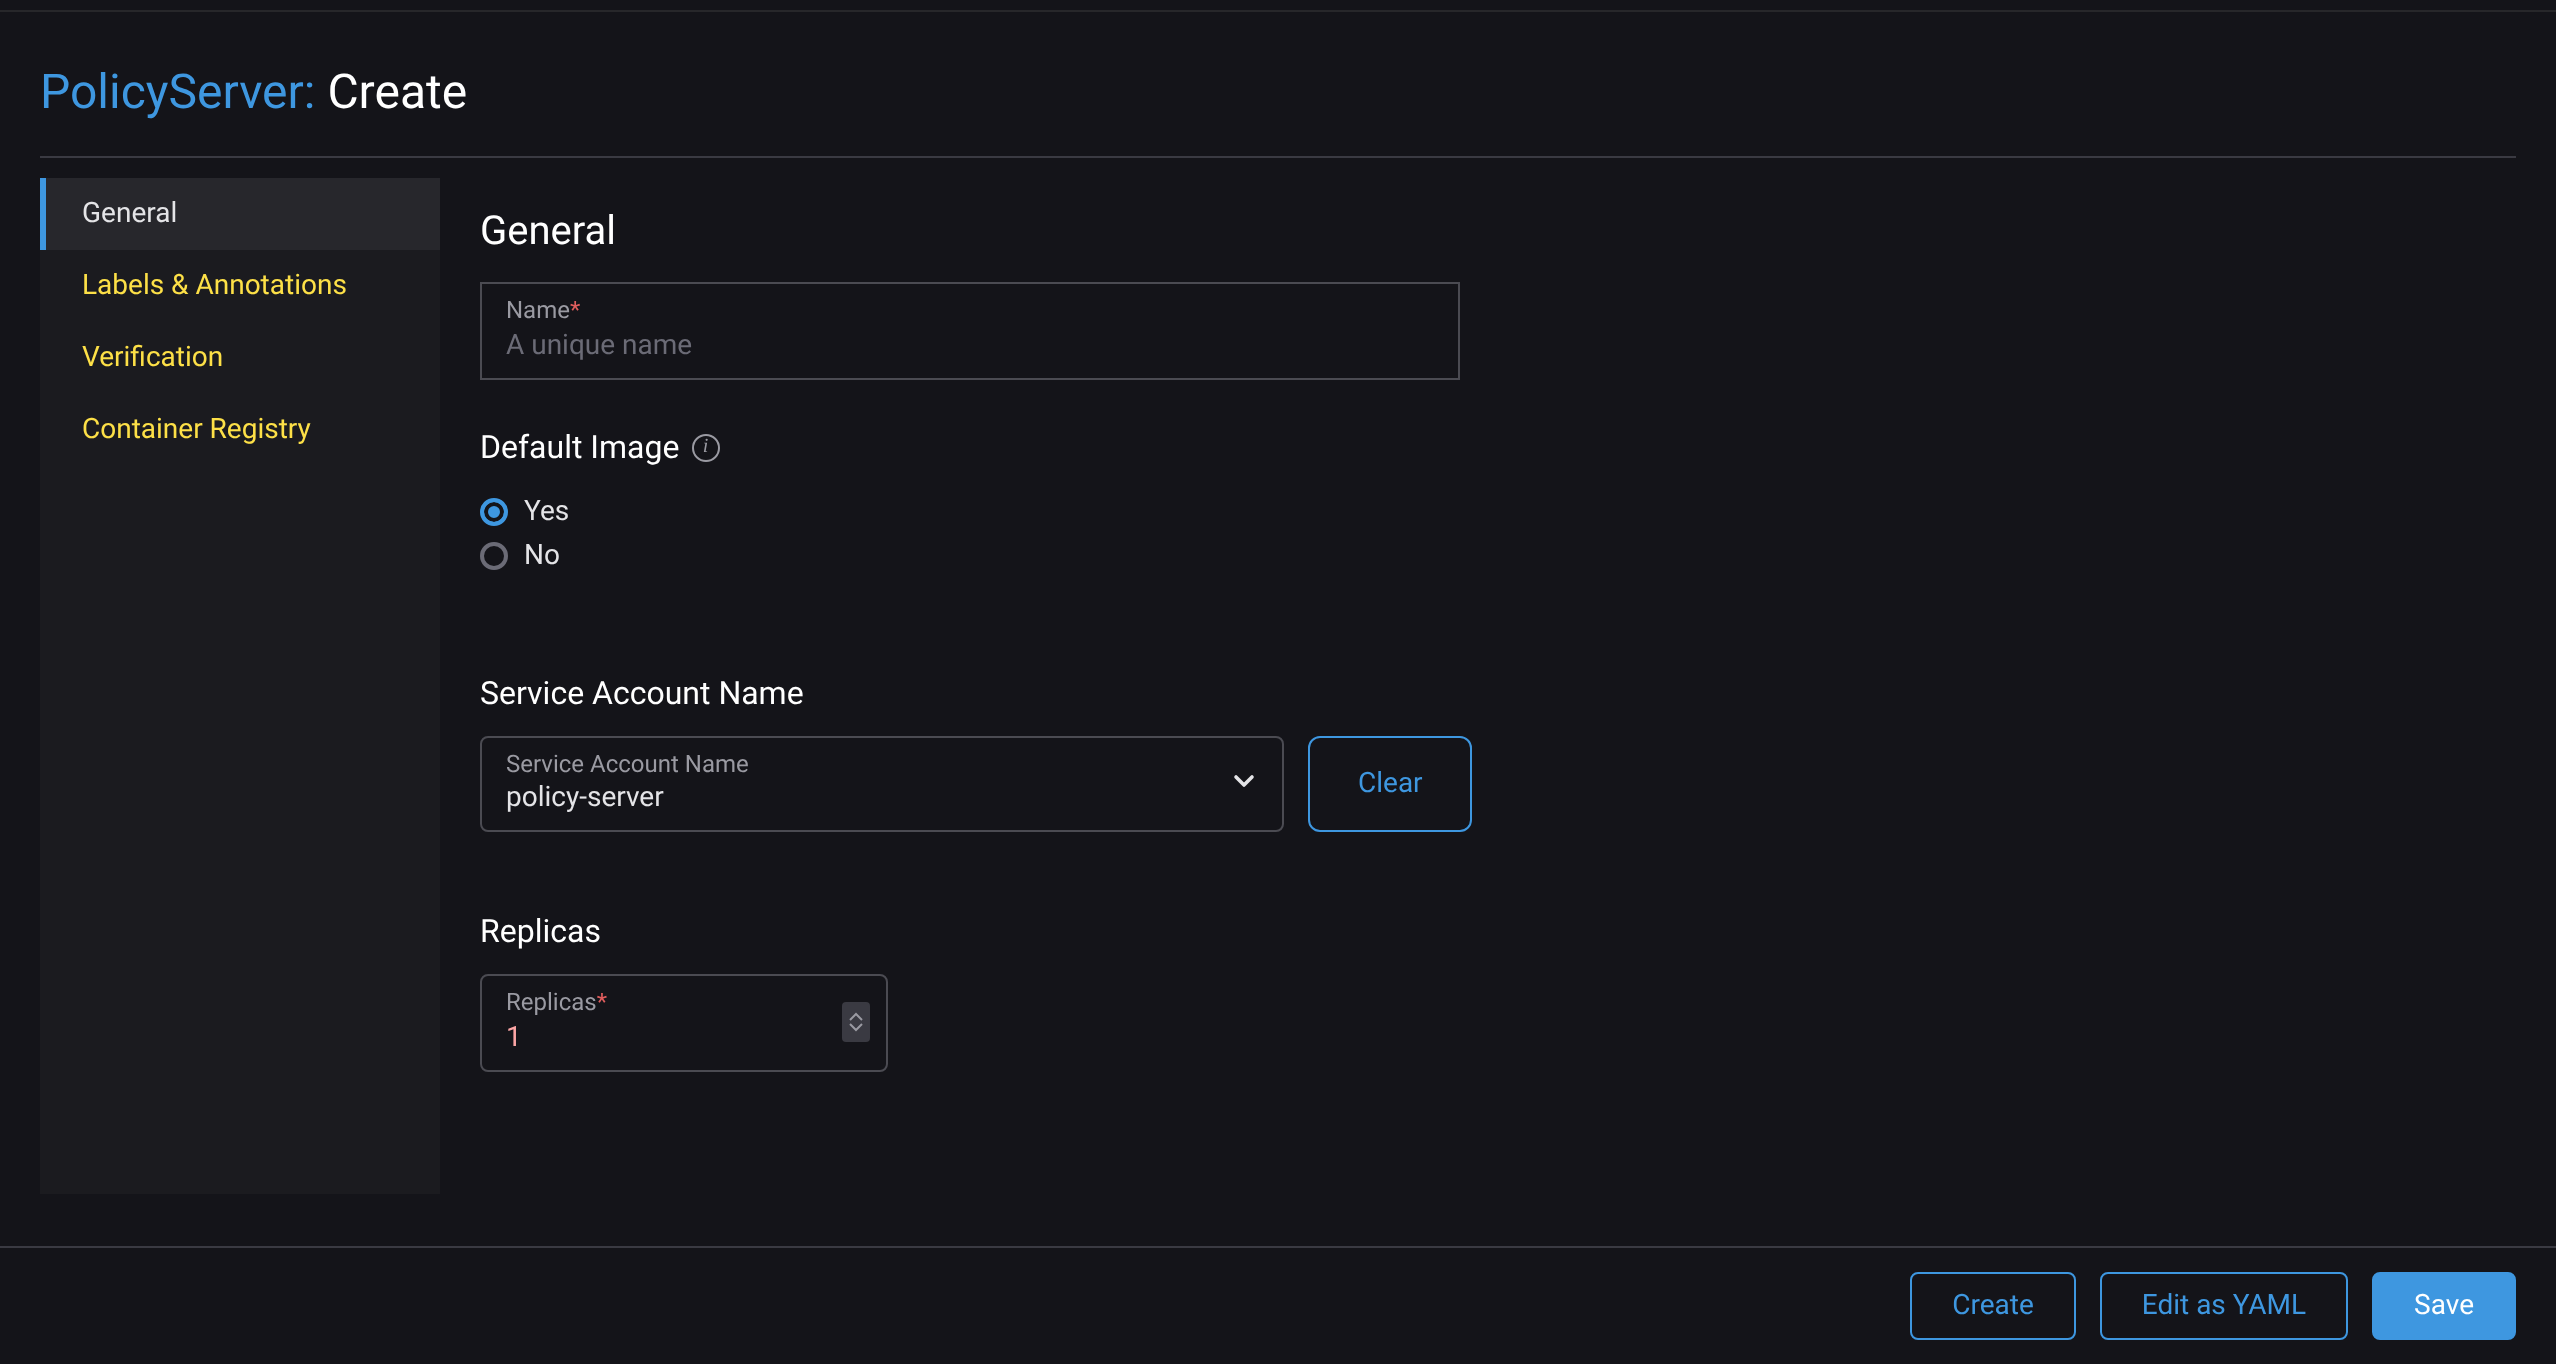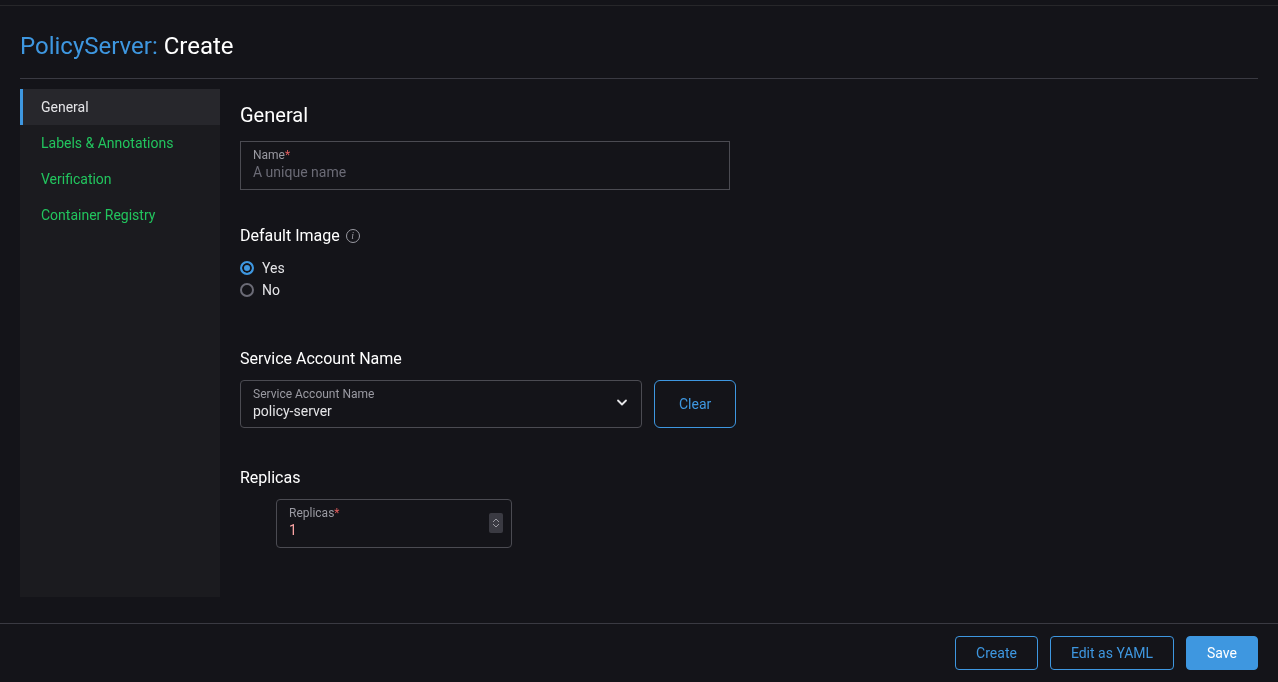--- a/index.html
+++ b/index.html
@@ -42,21 +42,21 @@
     }
     .sidebar {
       width: 200px;
       background: #1b1b1f;
       min-height: 508px;
       padding-top: 0;
     }
     .sidebar-item {
       padding: 10px 18px;
       font-size: 14px;
-      color: #22c55e;
+      color: #fde047;
       cursor: pointer;
       border-left: 3px solid transparent;
     }
     .sidebar-item.active {
       background: #27272c;
       color: #e4e4e7;
       border-left: 3px solid #3e97e0;
     }
     .main {
       flex: 1;
@@ -65,21 +65,21 @@
     .section-title {
       font-size: 20px;
       font-weight: 400;
       color: #ffffff;
       margin-bottom: 14px;
     }
     .subsection-title {
       font-size: 16px;
       font-weight: 400;
       color: #ffffff;
-      margin-top: 36px;
+      margin-top: 24px;
       margin-bottom: 12px;
       display: flex;
       align-items: center;
       gap: 6px;
     }
     .field-box {
       border: 1px solid #4b4b52;
       border-radius: 0;
       padding: 6px 12px 8px 12px;
       width: 490px;
@@ -174,25 +174,24 @@
       color: #3e97e0;
       font-size: 14px;
       padding: 0 24px;
       cursor: pointer;
       font-family: inherit;
     }
     .replicas-box {
       border: 1px solid #4b4b52;
       border-radius: 4px;
       padding: 6px 8px 8px 12px;
-      width: 236px;
+      width: 204px;
       display: flex;
       align-items: center;
       position: relative;
-      margin-left: 36px;
     }
     .replicas-inner {
       flex: 1;
     }
     .stepper {
       width: 14px;
       height: 20px;
       background: #3a3a42;
       border-radius: 2px;
       display: flex;

